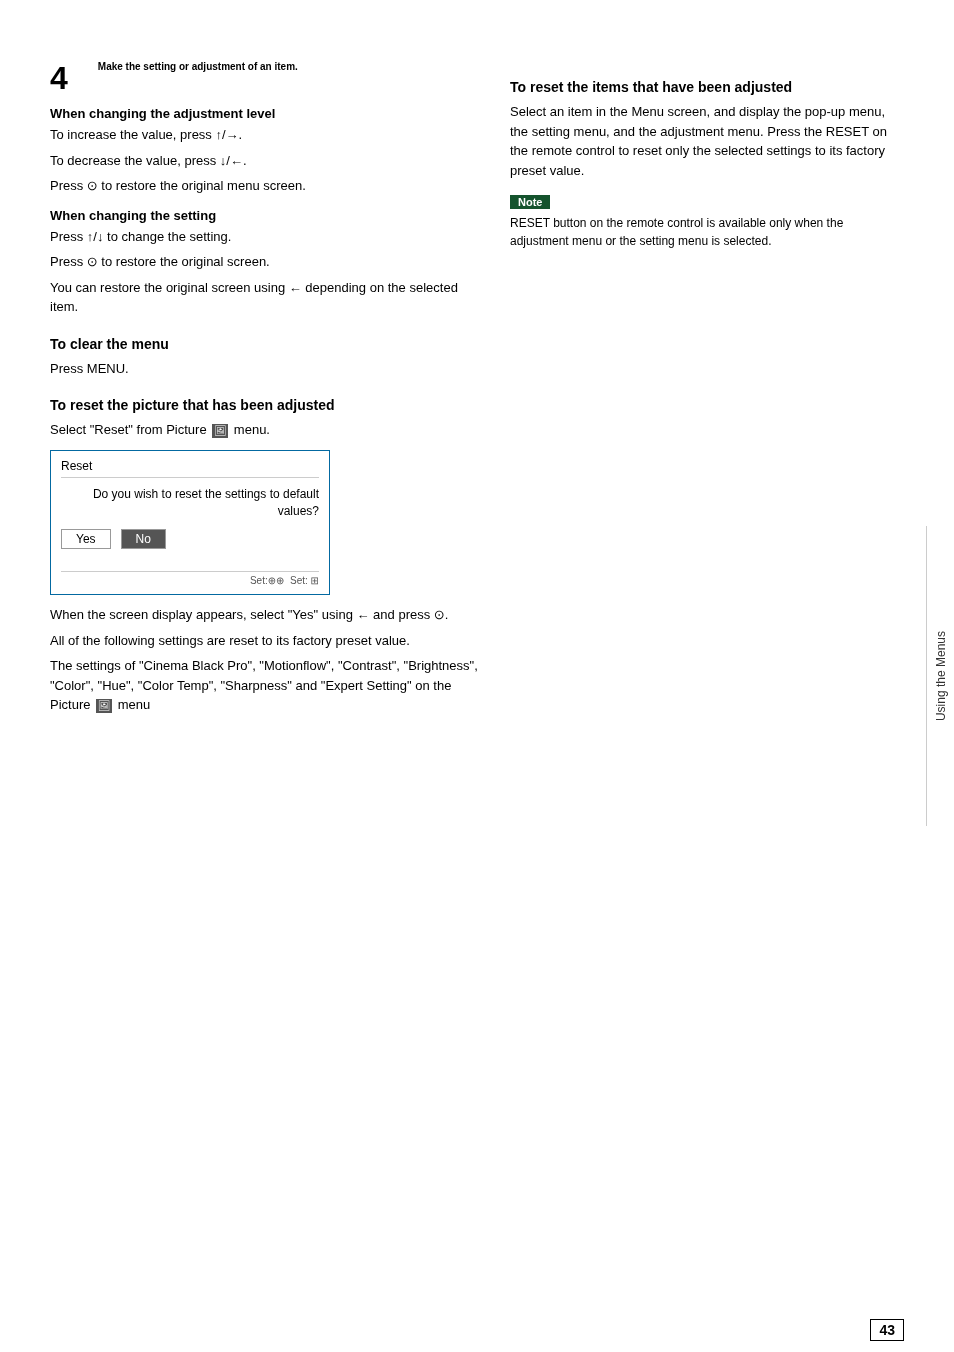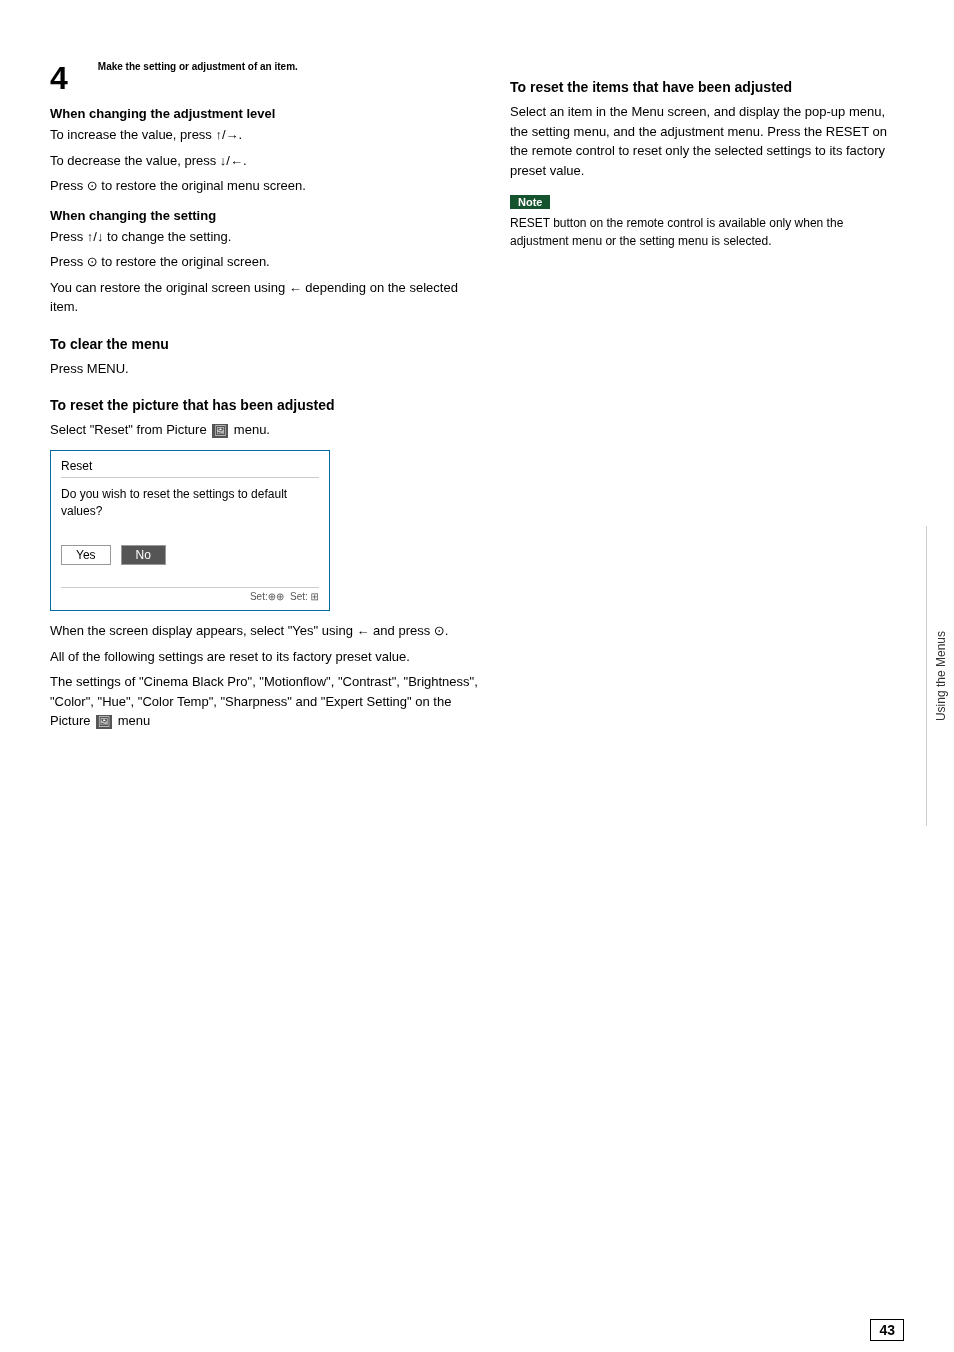--- a/index.html
+++ b/index.html
@@ -106,22 +106,23 @@
     }
     .reset-dialog .dialog-title {
       font-size: 12px;
       font-weight: normal;
       margin-bottom: 8px;
       border-bottom: 1px solid #ccc;
       padding-bottom: 4px;
     }
     .reset-dialog .dialog-question {
       font-size: 12px;
-      margin-bottom: 26px;
+      margin-bottom: 10px;
       line-height: 1.4;
+      text-align: right;
     }
     .dialog-buttons {
       display: flex;
       gap: 10px;
       margin-bottom: 22px;
     }
     .dialog-btn {
       border: 1px solid #999;
       padding: 2px 14px;
       font-size: 12px;

